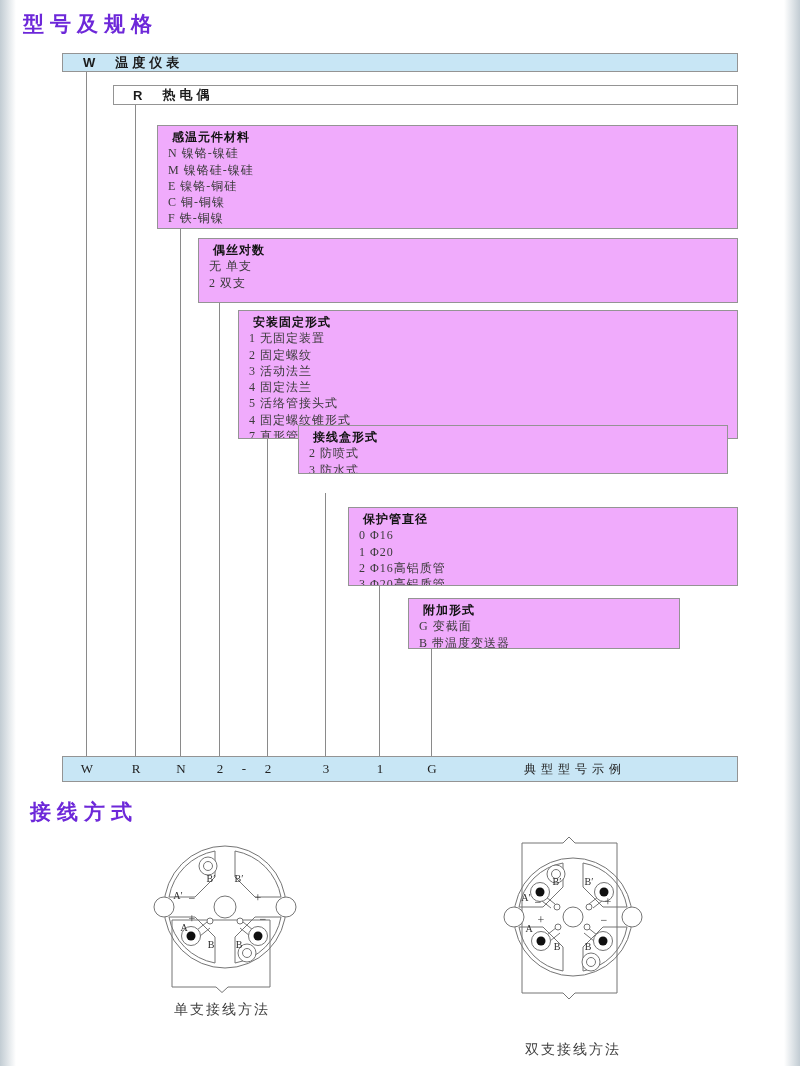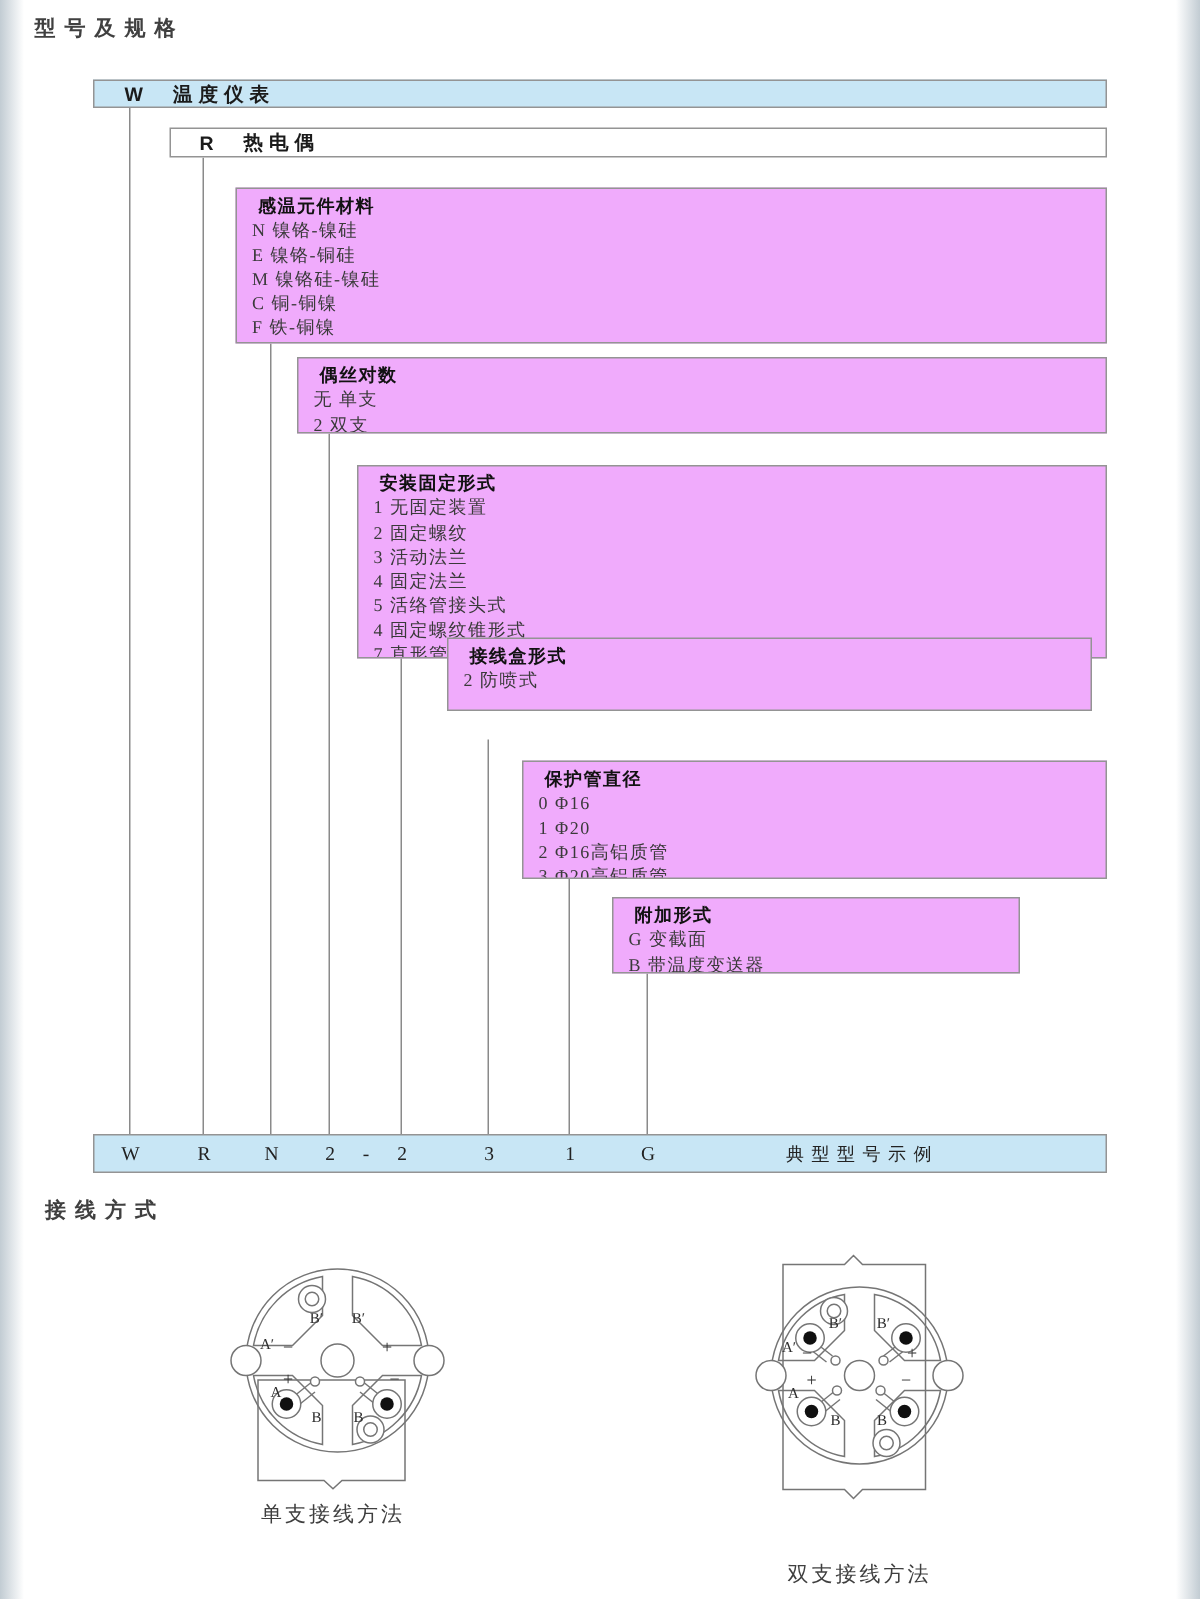--- a/index.html
+++ b/index.html
@@ -4,21 +4,21 @@
 <style>
   html,body{margin:0;padding:0;}
   body{
     width:800px;height:1066px;
     background:linear-gradient(90deg,#c2ccd3 0%,#ffffff 2%,#ffffff 98%,#c2ccd3 100%);
     font-family:"Liberation Serif",serif;
   }
   .page{position:relative;width:800px;height:1066px;overflow:hidden;}
   .sec-title{
     position:absolute;font-family:Liberation Mono, monospace;
-    font-weight:bold;font-size:14px;letter-spacing:6px;color:#404040;
+    font-weight:bold;font-size:21px;letter-spacing:6px;color:#6d28d9;
   }
   .tbox{
     position:absolute;box-sizing:border-box;border:1px solid #949494;
     background:#f0abfc;padding:3px 6px 0 10px;overflow:hidden;
     font-size:12px;color:#3a3a3a;
   }
   .tbox .bt{
     font-family:"Liberation Sans",sans-serif;font-weight:bold;color:#121212;
     line-height:16.3px;margin-left:4px;letter-spacing:1px;
   }
@@ -74,46 +74,47 @@
   </div>
 
   <div class="codebar" style="left:113px;top:85px;width:625px;height:20px;padding-left:19px;background:#fff;">
     <span class="code">R</span>
     <span class="lbl">热电偶</span>
   </div>
 
   <div class="tbox" style="left:157px;top:125px;width:581px;height:104px;">
     <div class="bt">感温元件材料</div>
     <div class="bi">N 镍铬-镍硅</div>
+    <div class="bi">M 镍铬硅-镍硅</div>
     <div class="bi">E 镍铬-铜硅</div>
-    <div class="bi">M 镍铬硅-镍硅</div>
     <div class="bi">C 铜-铜镍</div>
     <div class="bi">F 铁-铜镍</div>
   </div>
 
-  <div class="tbox" style="left:198px;top:238px;width:540px;height:51px;">
+  <div class="tbox" style="left:198px;top:238px;width:540px;height:65px;">
     <div class="bt">偶丝对数</div>
     <div class="bi">无 单支</div>
     <div class="bi">2 双支</div>
   </div>
 
   <div class="tbox" style="left:238px;top:310px;width:500px;height:129px;">
     <div class="bt">安装固定形式</div>
     <div class="bi">1 无固定装置</div>
     <div class="bi">2 固定螺纹</div>
     <div class="bi">3 活动法兰</div>
     <div class="bi">4 固定法兰</div>
     <div class="bi">5 活络管接头式</div>
     <div class="bi">4 固定螺纹锥形式</div>
     <div class="bi">7 直形管接头式</div>
   </div>
 
   <div class="tbox" style="left:298px;top:425px;width:430px;height:49px;">
     <div class="bt">接线盒形式</div>
     <div class="bi">2 防喷式</div>
+    <div class="bi">3 防水式</div>
   </div>
 
   <div class="tbox" style="left:348px;top:507px;width:390px;height:79px;">
     <div class="bt">保护管直径</div>
     <div class="bi">0 Φ16</div>
     <div class="bi">1 Φ20</div>
     <div class="bi">2 Φ16高铝质管</div>
     <div class="bi">3 Φ20高铝质管</div>
   </div>
 

